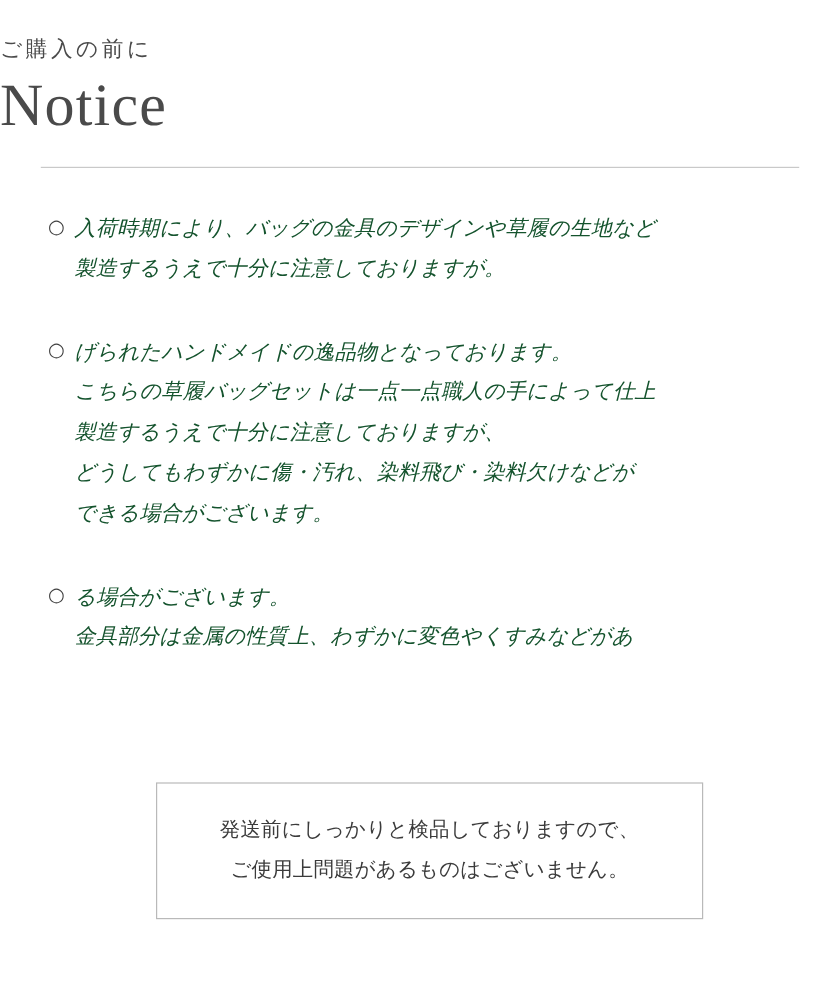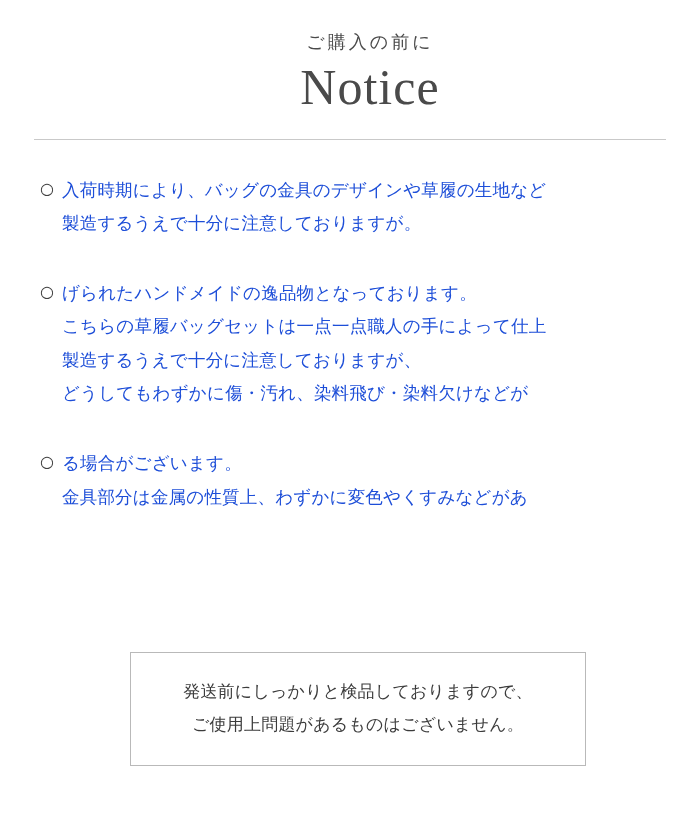--- a/index.html
+++ b/index.html
@@ -18,22 +18,20 @@
   .page {
     width: 700px;
     height: 832px;
     position: relative;
     padding: 0;
   }
 
   
   .header {
     padding-top: 28px;
-    text-align: center;
-    margin-left: 40px;
   }
   .header-sub {
     font-family: "DejaVu Serif", serif;
     font-size: 18px;
     letter-spacing: 3px;
     color: #4a4a4a;
     line-height: 1.5;
   }
   .header-title {
     font-family: Liberation Serif, serif;
@@ -67,23 +65,24 @@
     line-height: 1.9;
     color: #3f3f3f;
     font-family: "DejaVu Sans", sans-serif;
   }
   .note-lines {
     flex: 1 1 auto;
   }
   .note-lines .line {
     font-size: 17.5px;
     line-height: 1.92;
-    color: #1d4ed8;
+    color: #14532d;
     letter-spacing: 0.2px;
     white-space: nowrap;
+    font-style: italic;
   }
 
   
   .footer-wrap {
     position: absolute;
     left: 16px;
     right: 0;
     top: 652px;
     display: flex;
     justify-content: center;
@@ -124,20 +123,21 @@
       </div>
     </div>
 
     <div class="note-item">
       <div class="bullet">○</div>
       <div class="note-lines">
         <div class="line">げられたハンドメイドの逸品物となっております。</div>
         <div class="line">こちらの草履バッグセットは一点一点職人の手によって仕上</div>
         <div class="line">製造するうえで十分に注意しておりますが、</div>
         <div class="line">どうしてもわずかに傷・汚れ、染料飛び・染料欠けなどが</div>
+        <div class="line">できる場合がございます。</div>
       </div>
     </div>
 
     <div class="note-item">
       <div class="bullet">○</div>
       <div class="note-lines">
         <div class="line">る場合がございます。</div>
         <div class="line">金具部分は金属の性質上、わずかに変色やくすみなどがあ</div>
       </div>
     </div>

